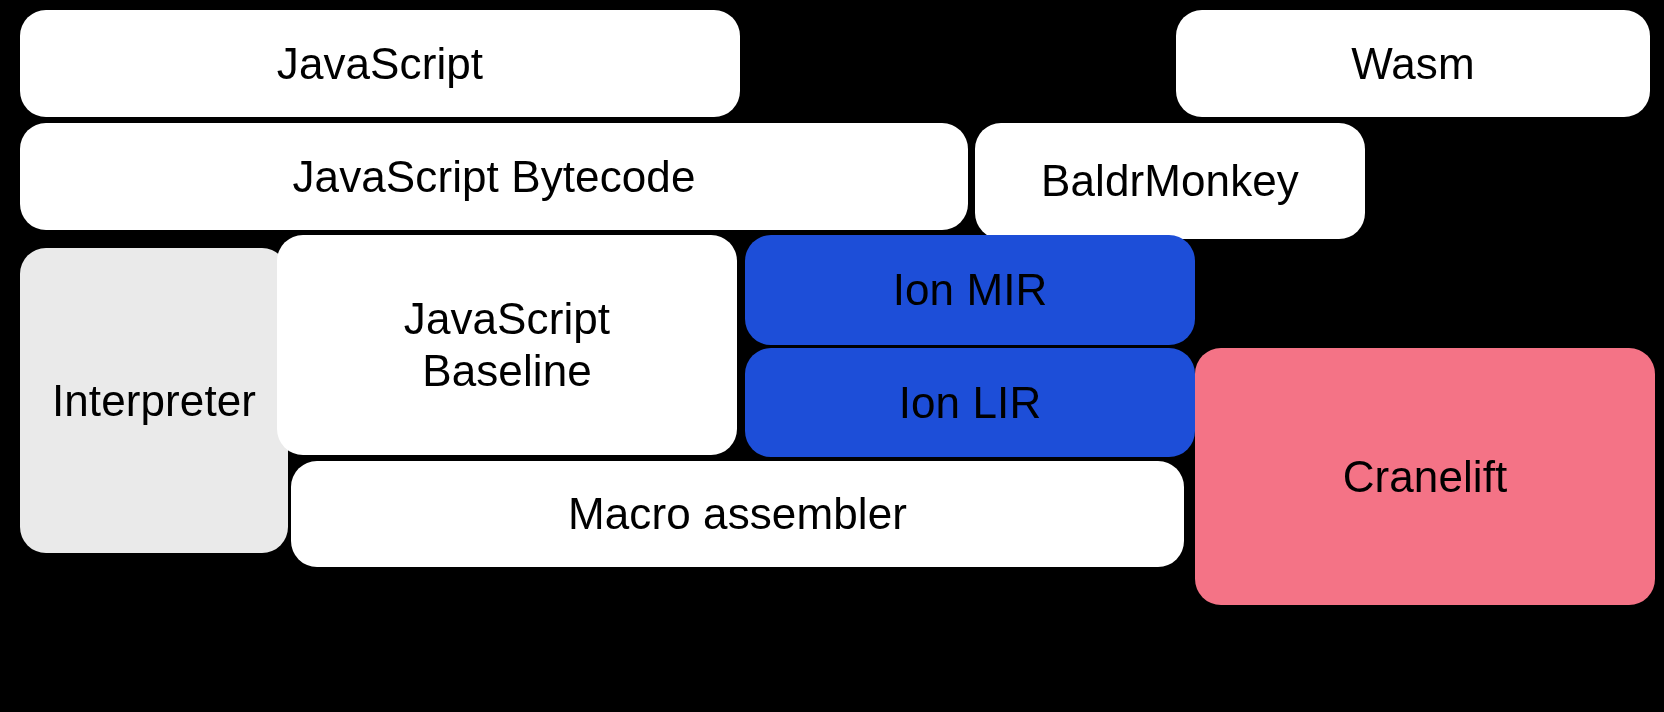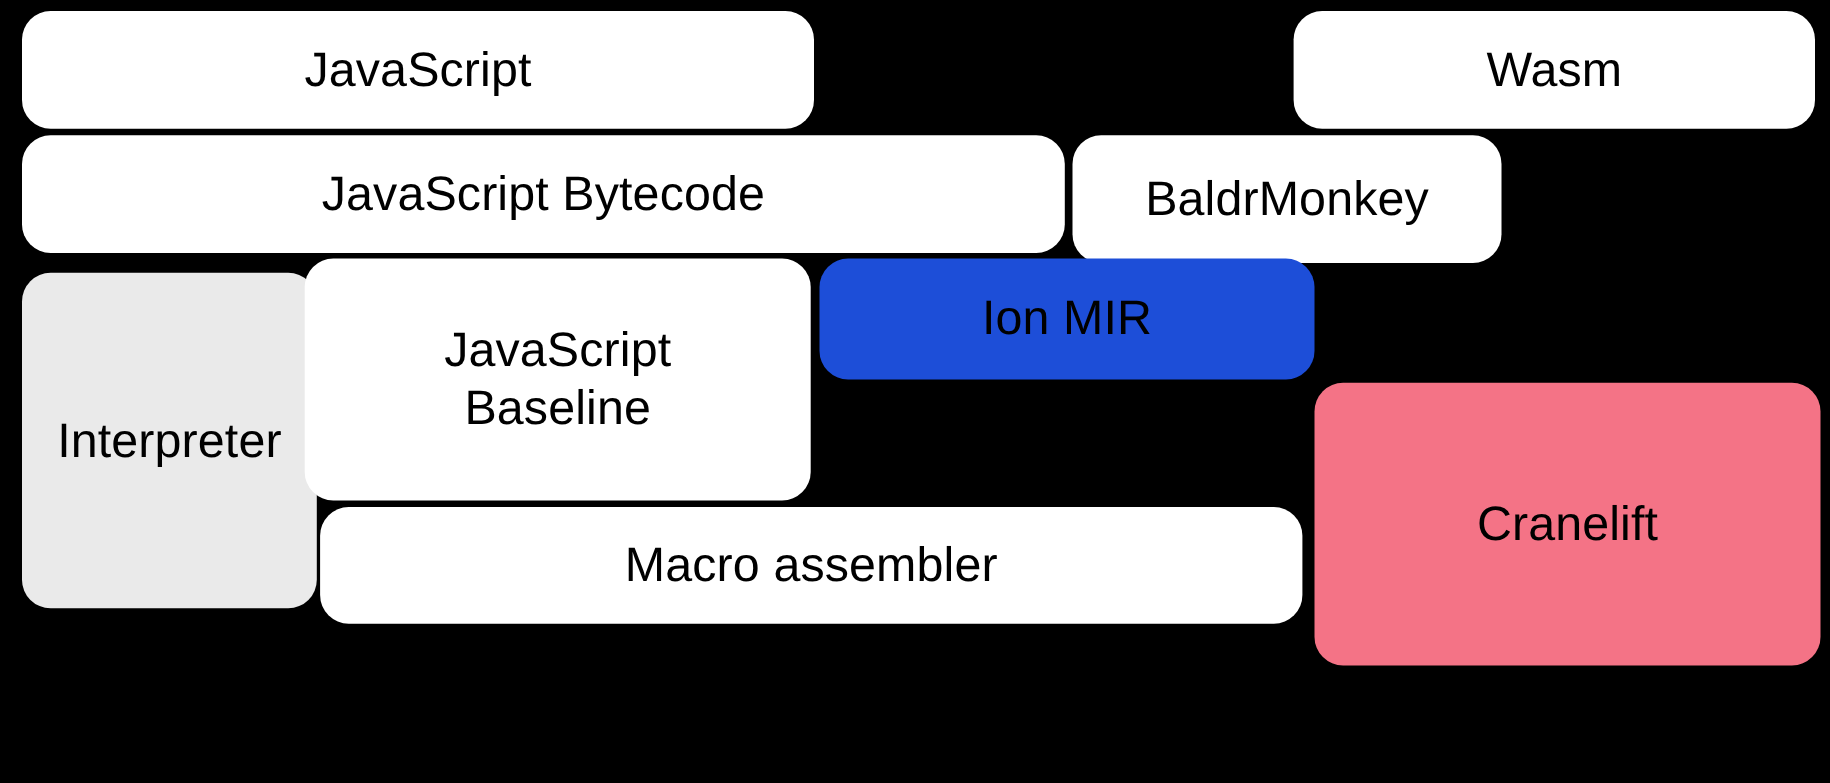--- a/index.html
+++ b/index.html
@@ -70,19 +70,20 @@
 
   <div class="box fill-white" id="box-baldrmonkey">BaldrMonkey</div>
 
   <div class="box fill-gray" id="box-interpreter">Interpreter</div>
 
   <div class="box fill-white" id="box-js-baseline">JavaScript
 Baseline</div>
 
   <div class="box fill-green" id="box-ion-mir">Ion MIR</div>
 
+  <div class="box fill-green" id="box-ion-lir">Ion LIR</div>
 
   <div class="box fill-white" id="box-macro-assembler">Macro assembler</div>
 
   <div class="box fill-pink" id="box-cranelift">Cranelift</div>
 
 
 </div>
 
 </body></html>

